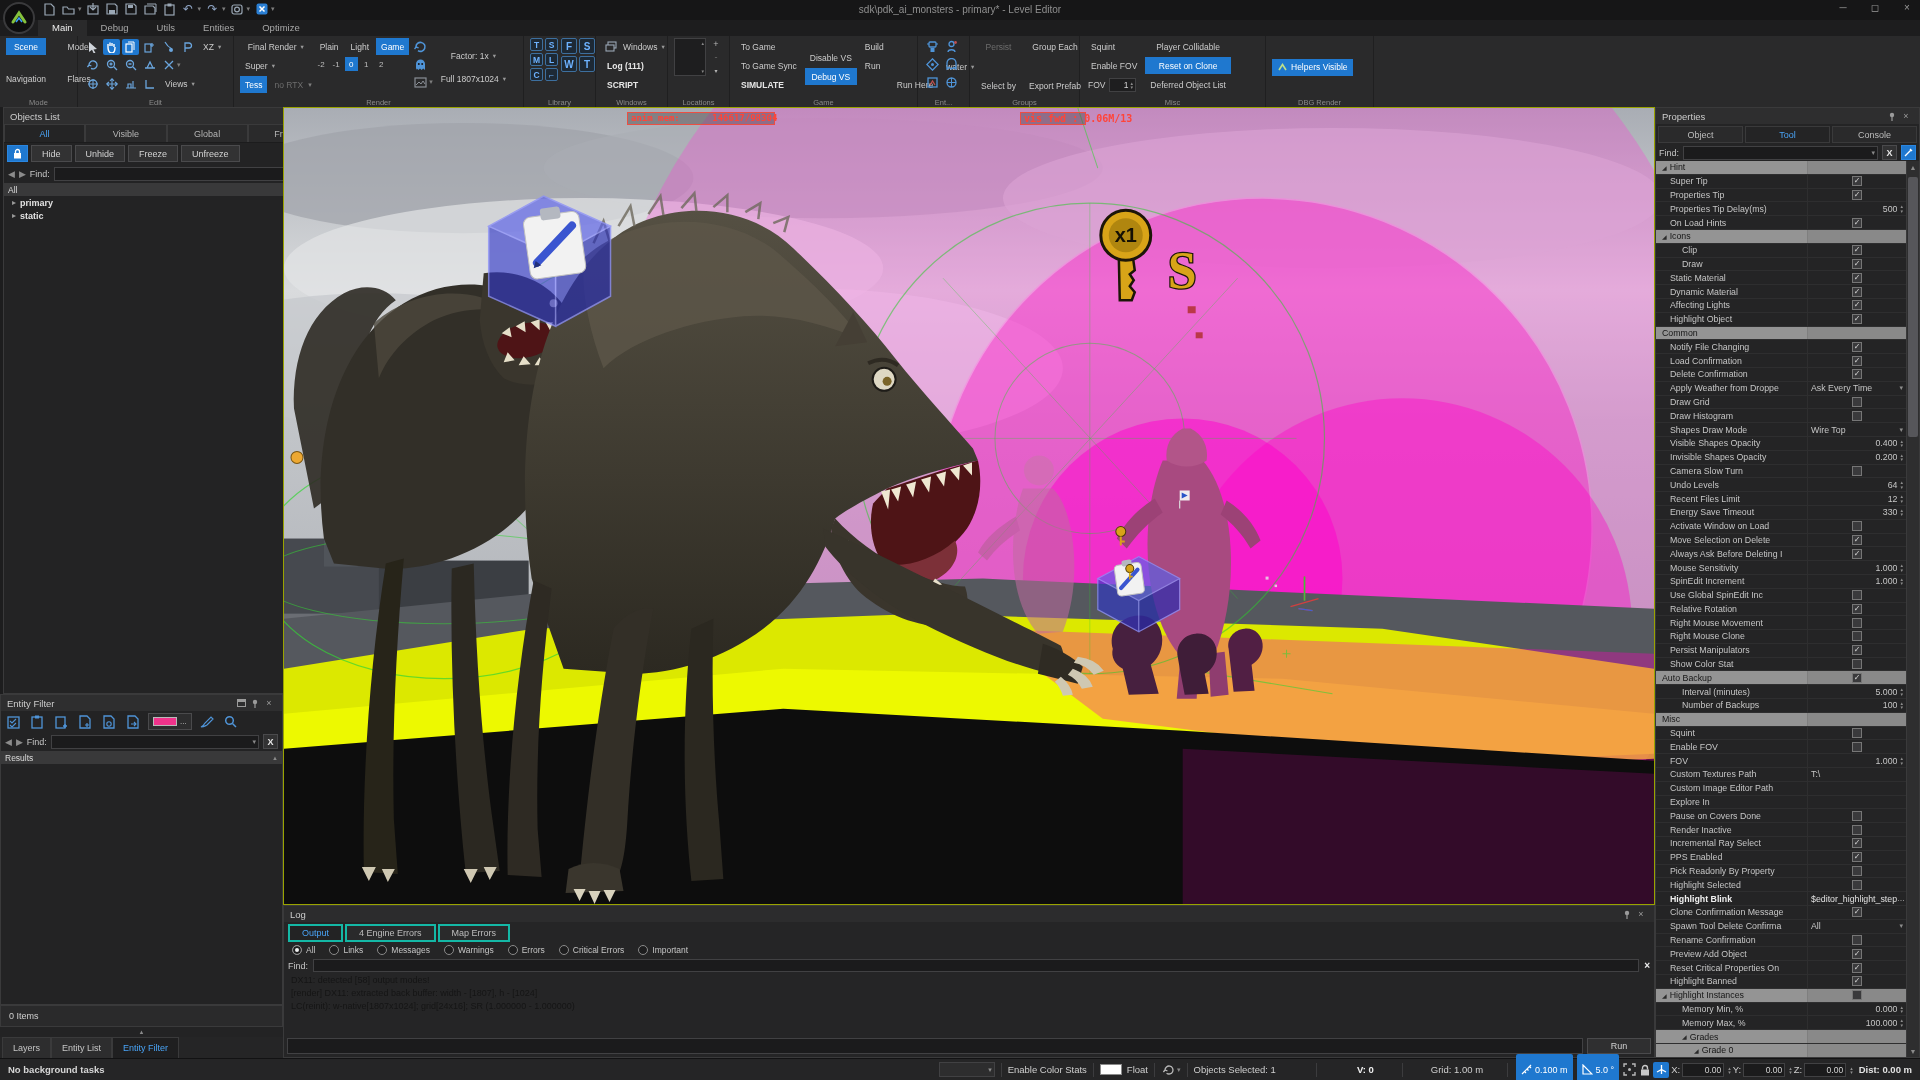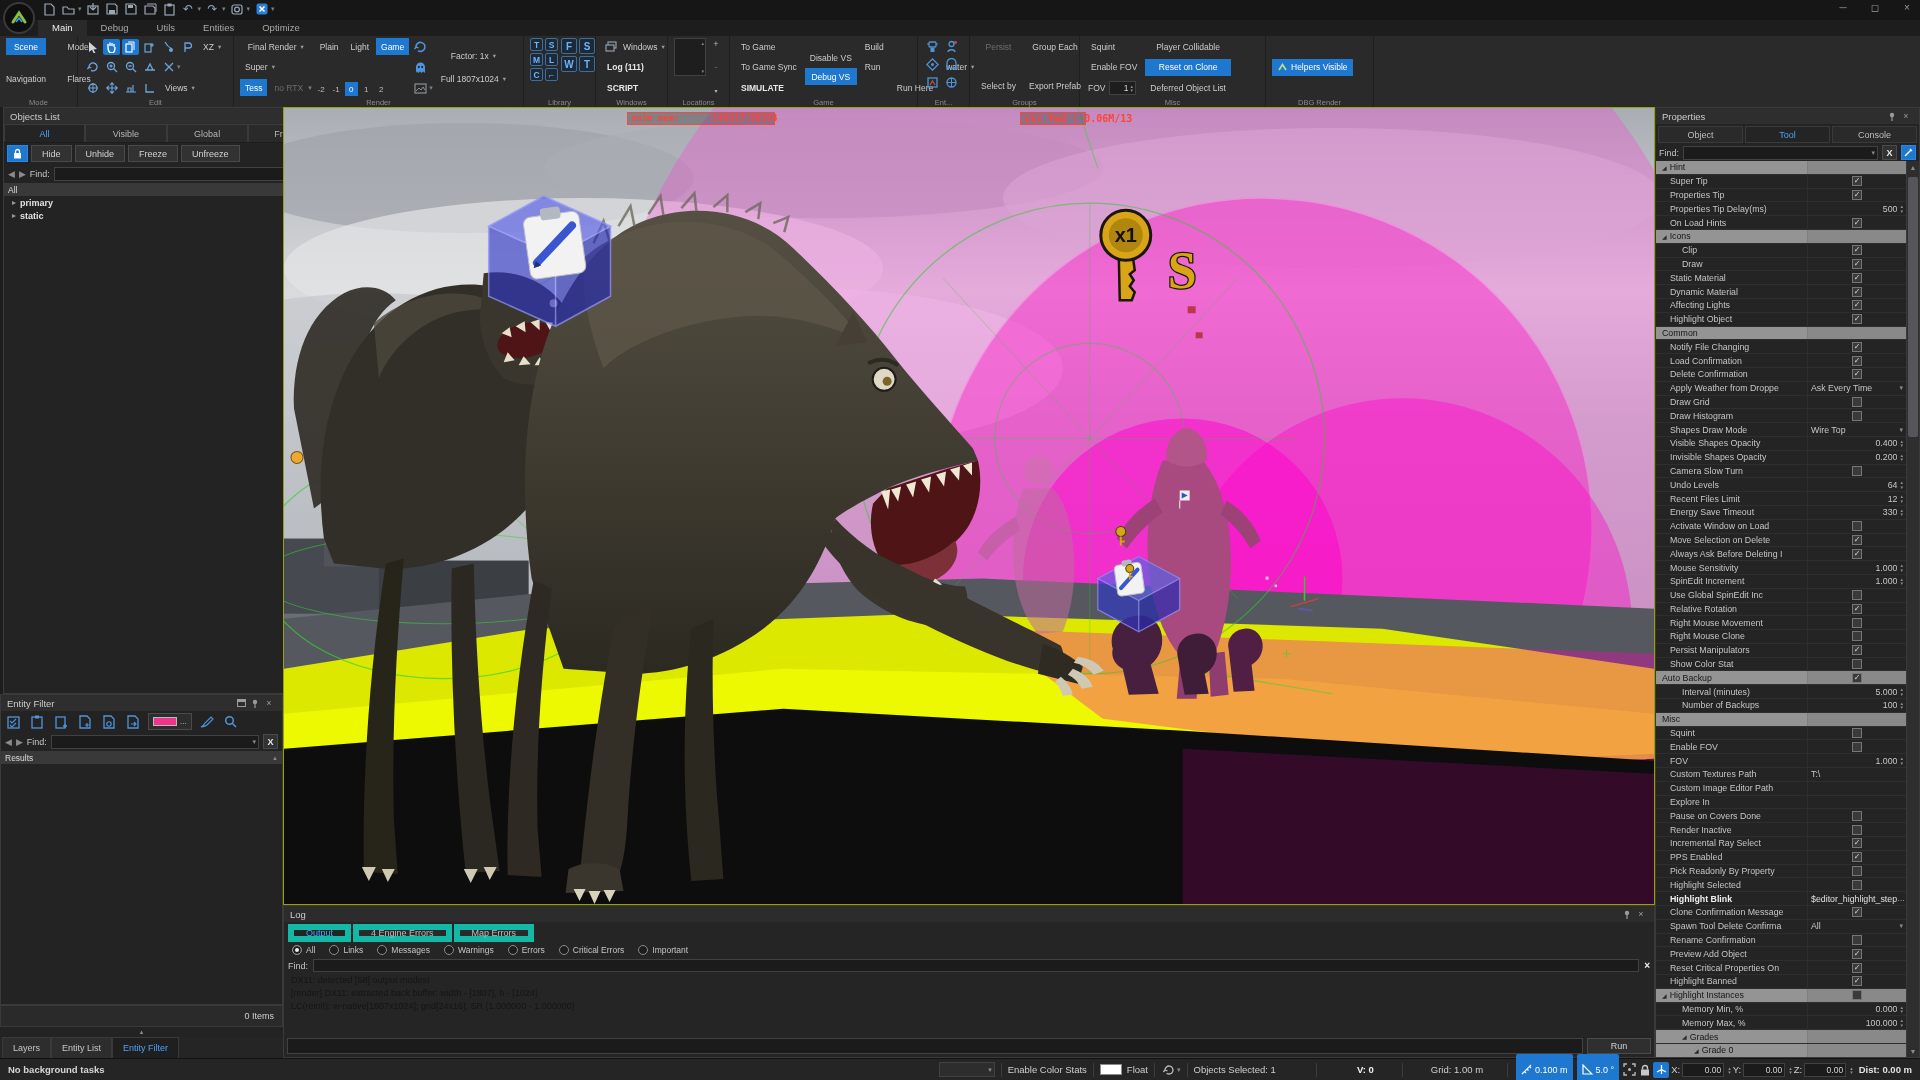--- a/index.html
+++ b/index.html
@@ -17,21 +17,21 @@
   .qi svg { display:block; }
   .qcaret { color:#7e7e7e; font-size:7px; margin-left:-2px; }
   
   #ribbon-tabs { position:absolute; left:38px; top:20px; height:16px; display:flex; }
   .rtab { padding:2px 14px; font-size:9.5px; color:#a8a8a8; background:#1d1d1e; }
   .rtab.active { background:#2a2a2b; color:#ececec; }
   #ribbon { position:absolute; left:0; top:36px; width:1920px; height:71px; background:#2a2a2b;
     display:flex; align-items:stretch; }
   .rgroup { position:relative; display:flex; gap:3px; padding:2px 6px 11px 6px; border-right:1px solid #1f1f20; }
   .rglabel { position:absolute; bottom:0; left:0; right:0; text-align:center; font-size:7.5px; color:#8a8a8a; }
-  .rcol { display:flex; flex-direction:column; gap:2px; justify-content:space-between; }
+  .rcol { display:flex; flex-direction:column; gap:2px; justify-content:flex-start; }
   .rrow { display:flex; gap:2px; align-items:center; }
   .flatbtn { height:17px; display:flex; align-items:center; justify-content:center; padding:0 5px;
     font-size:8.5px; color:#cccccc; white-space:nowrap; }
   .flatbtn.active { background:#1f78cf; color:#fff; }
   .flatbtn.disabled { color:#6d6d6d; }
   .flatbtn.boldtxt { font-weight:bold; color:#e6e6e6; }
   .dd::after { content:"▾"; font-size:6.5px; color:#9a9a9a; margin-left:4px; }
   .ibtn { width:17px; height:16px; display:flex; align-items:center; justify-content:center;
     border-radius:2px; }
   .ibtn.active { background:#1f78cf; }
@@ -77,21 +77,21 @@
     border:1px solid #99a300; background:#0e0e0e; overflow:hidden; }
   #scene { position:absolute; left:0; top:0; width:1370px; height:796px; }
   .vp-stat { position:absolute; top:4px; height:13px; line-height:11px; padding:0 3px;
     font-family:"DejaVu Sans Mono",monospace; font-size:9px; font-weight:bold; color:#ff4438;
     background:rgba(80,70,70,.45); border:1px solid rgba(255,70,55,.85); white-space:pre; }
   
   #logpanel { position:absolute; left:283px; top:905px; width:1372px; height:153px;
     background:#252526; border:1px solid #3a3a3b; }
   .logtabs { display:flex; gap:2px; padding:2px 4px 0 4px; }
   .logtab { height:18px; padding:0 12px; display:flex; align-items:center; font-size:9px;
-    color:#bdbdbd; border:6px solid #14b8a6; background:#2a2a2b; }
+    color:#bdbdbd; border:2px solid #14b8a6; background:#2a2a2b; }
   .logtab.active { color:#49a3f5; background:#232324; }
   .radios { display:flex; gap:14px; padding:3px 8px; align-items:center; }
   .radio { display:flex; align-items:center; gap:4px; font-size:8.5px; color:#c5c5c5; }
   .radio::before { content:""; width:8px; height:8px; border-radius:50%; border:1px solid #8a8a8a; background:#1d1d1e; }
   .radio.selected::before { background:#f0f0f0; box-shadow:inset 0 0 0 2px #1d1d1e; }
   .logfind { display:flex; align-items:center; gap:5px; padding:1px 4px; }
   .loginput { flex:1; height:13px; background:#1b1b1c; border:1px solid #414143; }
   .logline { height:12px; margin:1px 3px 0 3px; font-size:9px; color:#151515; padding:0 4px;
     display:flex; align-items:center; font-family:"Liberation Sans",sans-serif; }
   .runrow { position:absolute; left:3px; right:3px; bottom:3px; display:flex; gap:4px; }
@@ -136,21 +136,21 @@
   .t-spin .pr-spin { display:flex; }
   .pr-dd { display:none; margin-left:auto; font-size:7px; color:#8e8e8e; }
   .t-dropdown .pr-dd { display:block; }
   .pr-blink-icons { display:none; margin-left:auto; gap:4px; font-size:8px; color:#cfcfcf; }
   .t-blink .pr-blink-icons { display:flex; }
   #pscroll { position:absolute; right:0; top:53px; bottom:0; width:13px; background:#2e2e2f; border-left:1px solid #3a3a3b; }
   #pscroll .sarr { height:12px; display:flex; align-items:center; justify-content:center; font-size:7px; color:#8a8a8a; }
   #pthumb { position:absolute; left:1px; right:1px; top:16px; height:260px; background:#56565a; border-radius:2px; }
   
   #itemsbar { position:absolute; left:0; top:1005px; width:283px; height:22px; background:#2a2a2b;
-    border:1px solid #3a3a3b; display:flex; align-items:center; justify-content:flex-end; padding:0 8px;
+    border:1px solid #3a3a3b; display:flex; align-items:center; padding:0 8px;
     font-size:9px; color:#d0d0d0; }
   #collapsestrip { position:absolute; left:0; top:1027px; width:283px; height:10px; background:#232324;
     display:flex; align-items:center; justify-content:center; color:#8a8a8a; font-size:6px; }
   #btabs { position:absolute; left:0; top:1037px; width:283px; height:21px; background:#252526; display:flex; padding-left:2px; }
   .btab { padding:0 10px; display:flex; align-items:center; font-size:9px; color:#c5c5c5;
     border:1px solid #3a3a3b; border-bottom:none; background:#2d2d2e; }
   .btab.active { color:#49a3f5; background:#1f1f20; }
   
   #statusbar { position:absolute; left:0; top:1058px; width:1920px; height:22px; background:#252526;
     border-top:1px solid #121213; display:flex; align-items:center; font-size:9.5px; color:#cfcfcf; }
@@ -222,20 +222,21 @@
       </span>
     <span class="qcaret">▾</span>
     <span class="qi">
         <svg width="12" height="12">
           <rect x="0.5" y="0.5" width="11" height="11" rx="2" fill="#2a7fd4"></rect>
           <path d="M3.5,3.5 l5,5 M8.5,3.5 l-5,5" stroke="#fff" stroke-width="1.5"></path>
         </svg>
       </span>
     <span class="qcaret">▾</span>
   </div>
+  <div id="win-title">sdk\pdk_ai_monsters - primary* - Level Editor</div>
   <div class="wbtns">
     <span class="wbtn">─</span>
     <span class="wbtn">◻</span>
     <span class="wbtn">×</span>
   </div>
 </div>
 <div id="app-logo">
   <svg width="22" height="22">
       <path d="M5,15 L11,6 L17,15" fill="none" stroke="#85c23d" stroke-width="3" stroke-linecap="round"></path>
       <path d="M8,15 l3,-4 3,4" fill="none" stroke="#3aa0ff" stroke-width="1.5"></path>

